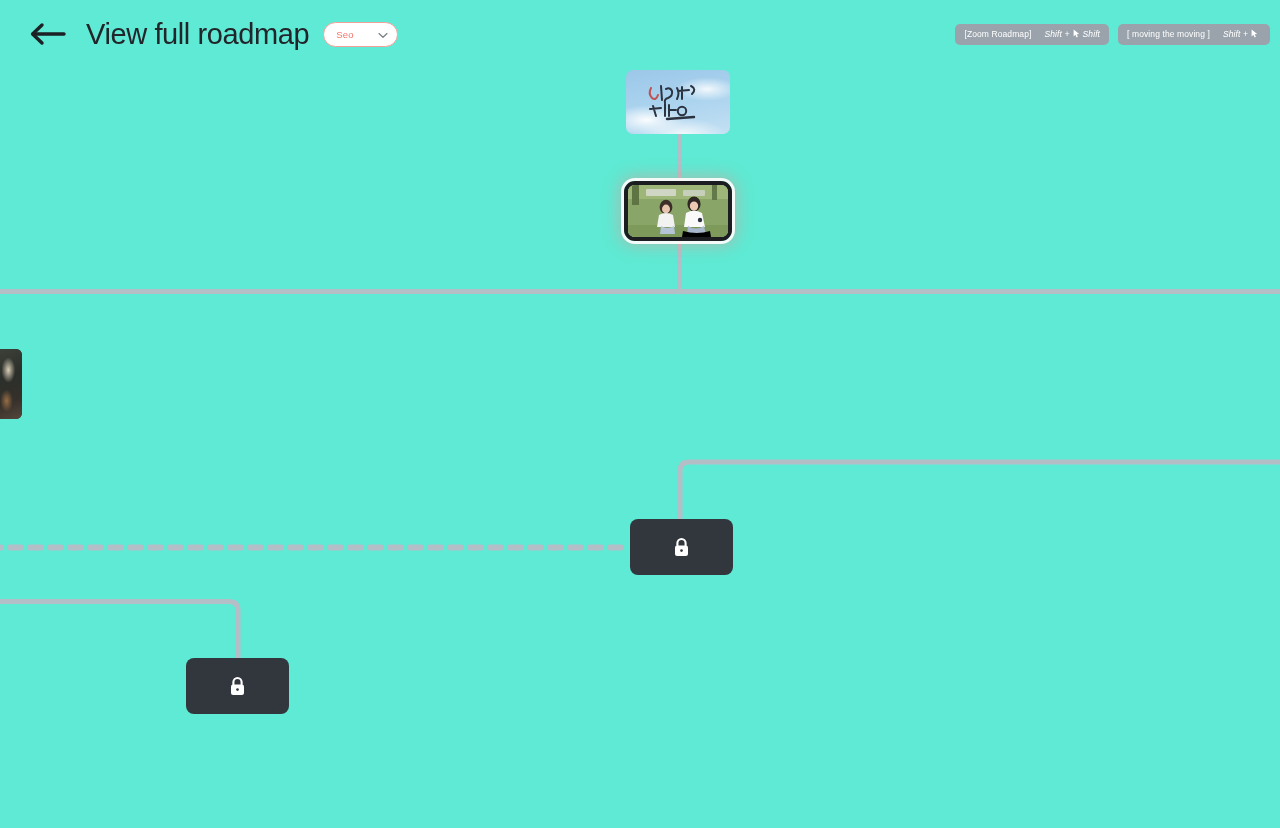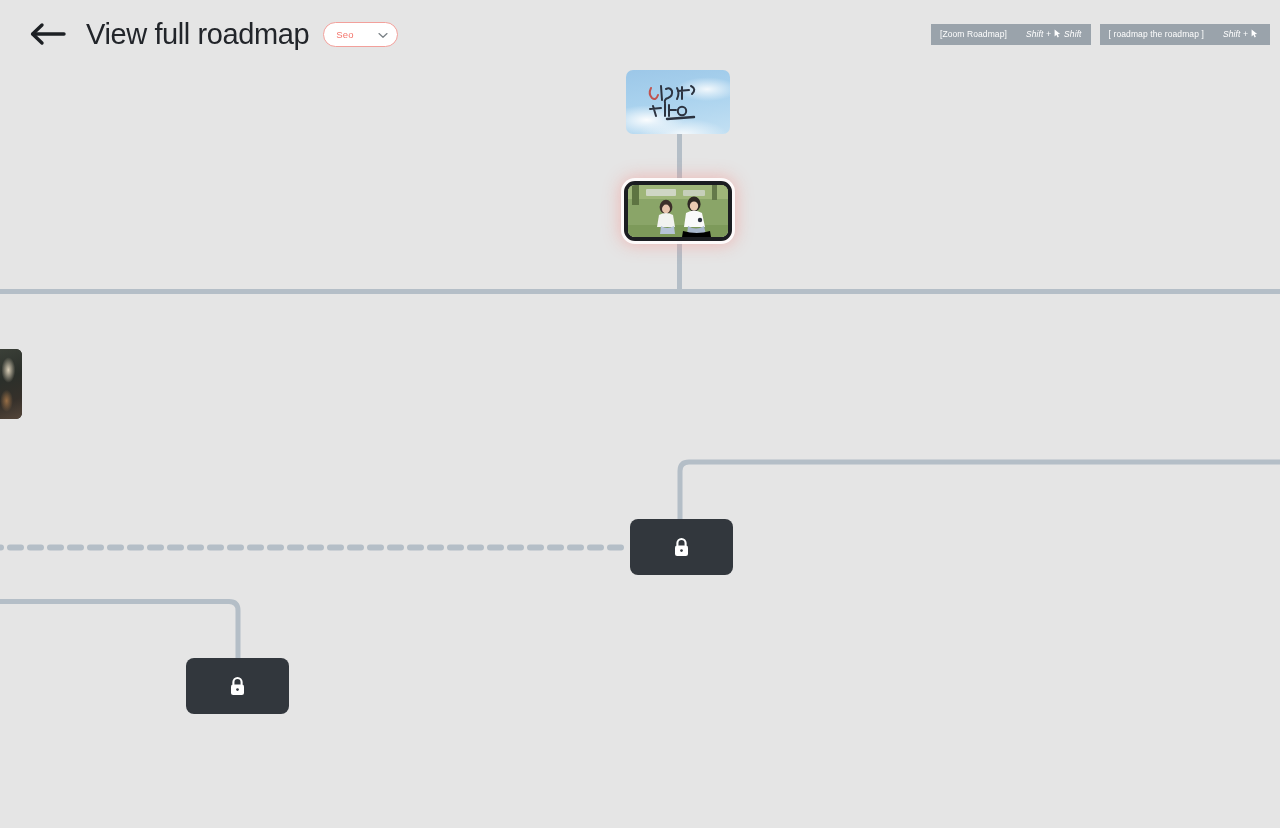--- a/index.html
+++ b/index.html
@@ -9,21 +9,21 @@
     height: 828px;
     background: #ffffff;
     font-family: "Liberation Sans", sans-serif;
     overflow: hidden;
   }
 
   #root {
     position: relative;
     width: 1280px;
     height: 828px;
-    background: #e5e5e5;
+    background: #5eead4;
   }
 
   
   .header {
     position: absolute;
     top: 0; left: 0;
     width: 1280px;
     height: 68px;
     display: flex;
     align-items: center;
@@ -78,24 +78,24 @@
     position: absolute;
     top: 24px;
     right: 10px;
     display: flex;
     gap: 9px;
     z-index: 40;
   }
   .hint {
     height: 21px;
     background: #9aa3ab;
-    border-radius: 0;
-    display: flex;
-    align-items: center;
-    gap: 19px;
+    border-radius: 5px;
+    display: flex;
+    align-items: center;
+    gap: 13px;
     padding: 0 9px;
     white-space: nowrap;
   }
   .hint span {
     font-size: 8.5px;
     color: #ffffff;
     letter-spacing: 0.1px;
     line-height: 1;
   }
   .hint .keys { display: inline-flex; align-items: center; gap: 3px; font-style: italic; }
@@ -331,21 +331,21 @@
         <span class="cursor-glyph">
           <svg width="7" height="9" viewBox="0 0 7 9" aria-hidden="true">
             <path d="M0.6 0.6 L0.6 7.4 L2.4 5.7 L3.6 8.4 L4.9 7.8 L3.7 5.3 L6.2 5.1 Z" fill="#ffffff"></path>
           </svg>
         </span>
         <span>Shift</span>
       </span>
     </div>
 
     <div class="hint">
-      <span>[ roadmap the roadmap ]</span>
+      <span>[ moving the moving ]</span>
       <span class="keys">
         <span>Shift +</span>
         <span class="cursor-glyph">
           <svg width="7" height="9" viewBox="0 0 7 9" aria-hidden="true">
             <path d="M0.6 0.6 L0.6 7.4 L2.4 5.7 L3.6 8.4 L4.9 7.8 L3.7 5.3 L6.2 5.1 Z" fill="#ffffff"></path>
           </svg>
         </span>
         <span></span>
       </span>
     </div>

